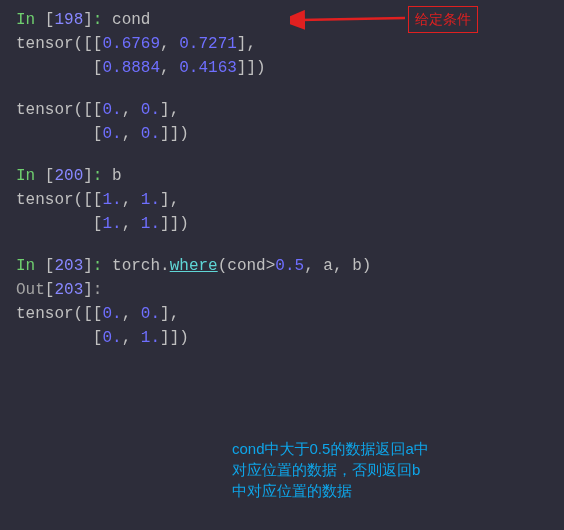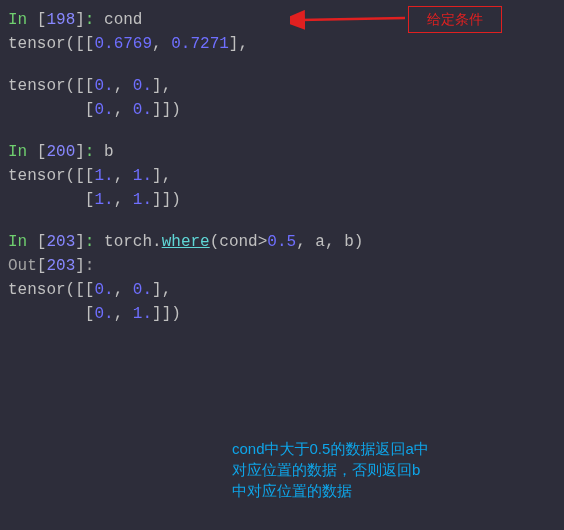--- a/index.html
+++ b/index.html
@@ -51,32 +51,33 @@
       color: #6f6fff;
     }
     .op {
       color: #c0c0c0;
     }
     .comma {
       color: #c0c0c0;
     }
     .block {
       margin-bottom: 18px;
+      margin-left: 8px;
     }
     .block:last-child {
       margin-bottom: 0;
     }
     .annotation-box {
       position: absolute;
       border: 1.5px solid #e02020;
       color: #e02020;
       font-family: 'Microsoft YaHei', 'SimSun', sans-serif;
       font-size: 14px;
       background: transparent;
-      padding: 2px 18px;
+      padding: 2px 6px;
       white-space: nowrap;
     }
     .annotation-text {
       position: absolute;
       color: #0ea5e9;
       font-family: 'Microsoft YaHei', 'SimSun', sans-serif;
       font-size: 15px;
       line-height: 1.4;
       white-space: nowrap;
     }
@@ -84,20 +85,21 @@
       position: absolute;
       pointer-events: none;
     }
   </style>
 </head>
 <body>
 
 <div class="block">
   <div class="line"><span class="prompt-in">In </span><span class="bracket">[</span><span class="number-idx">198</span><span class="bracket">]</span><span class="prompt-in">: </span><span class="var-name">cond</span></div>
   <div class="line"><span class="func">tensor</span><span class="paren">([[</span><span class="num-lit">0.6769</span><span class="comma">, </span><span class="num-lit">0.7271</span><span class="paren">],</span></div>
+  <div class="line"><span class="paren">        [</span><span class="num-lit">0.8884</span><span class="comma">, </span><span class="num-lit">0.4163</span><span class="paren">]])</span></div>
 </div>
 
 <div class="block">
   <div class="line"><span class="func">tensor</span><span class="paren">([[</span><span class="num-lit">0.</span><span class="comma">, </span><span class="num-lit">0.</span><span class="paren">],</span></div>
   <div class="line"><span class="paren">        [</span><span class="num-lit">0.</span><span class="comma">, </span><span class="num-lit">0.</span><span class="paren">]])</span></div>
 </div>
 
 <div class="block">
   <div class="line"><span class="prompt-in">In </span><span class="bracket">[</span><span class="number-idx">200</span><span class="bracket">]</span><span class="prompt-in">: </span><span class="var-name">b</span></div>
   <div class="line"><span class="func">tensor</span><span class="paren">([[</span><span class="num-lit">1.</span><span class="comma">, </span><span class="num-lit">1.</span><span class="paren">],</span></div>

